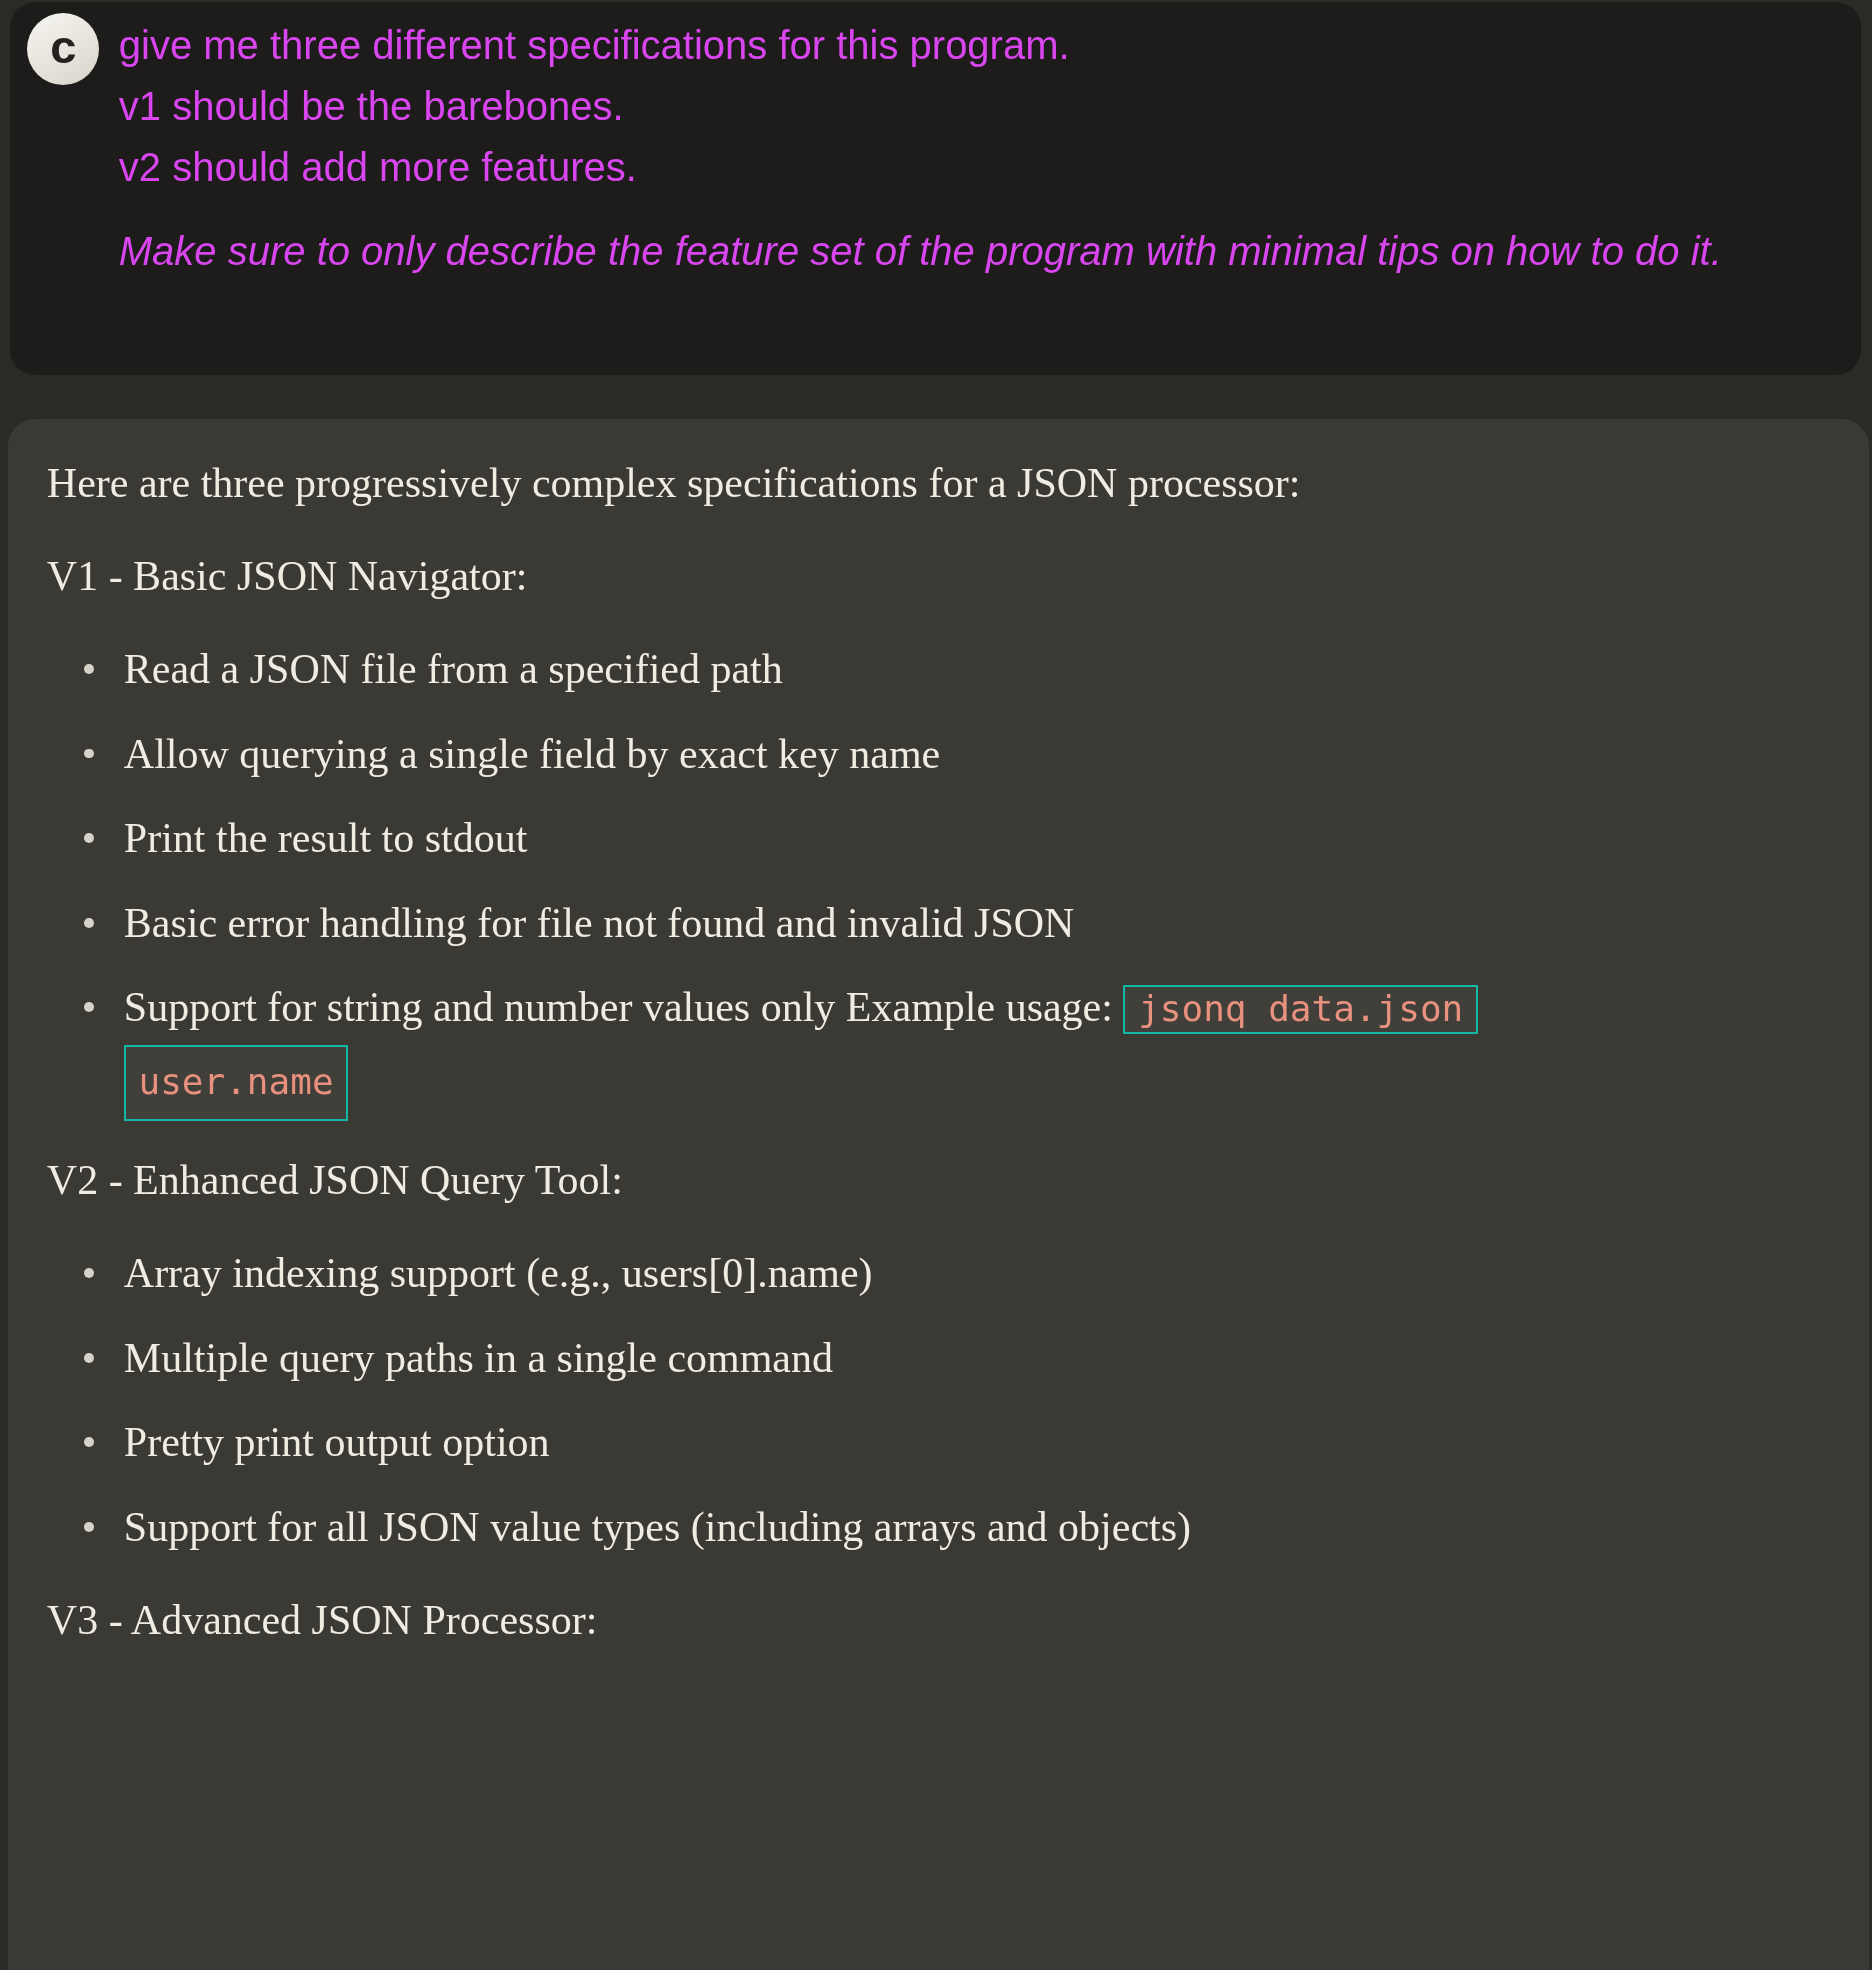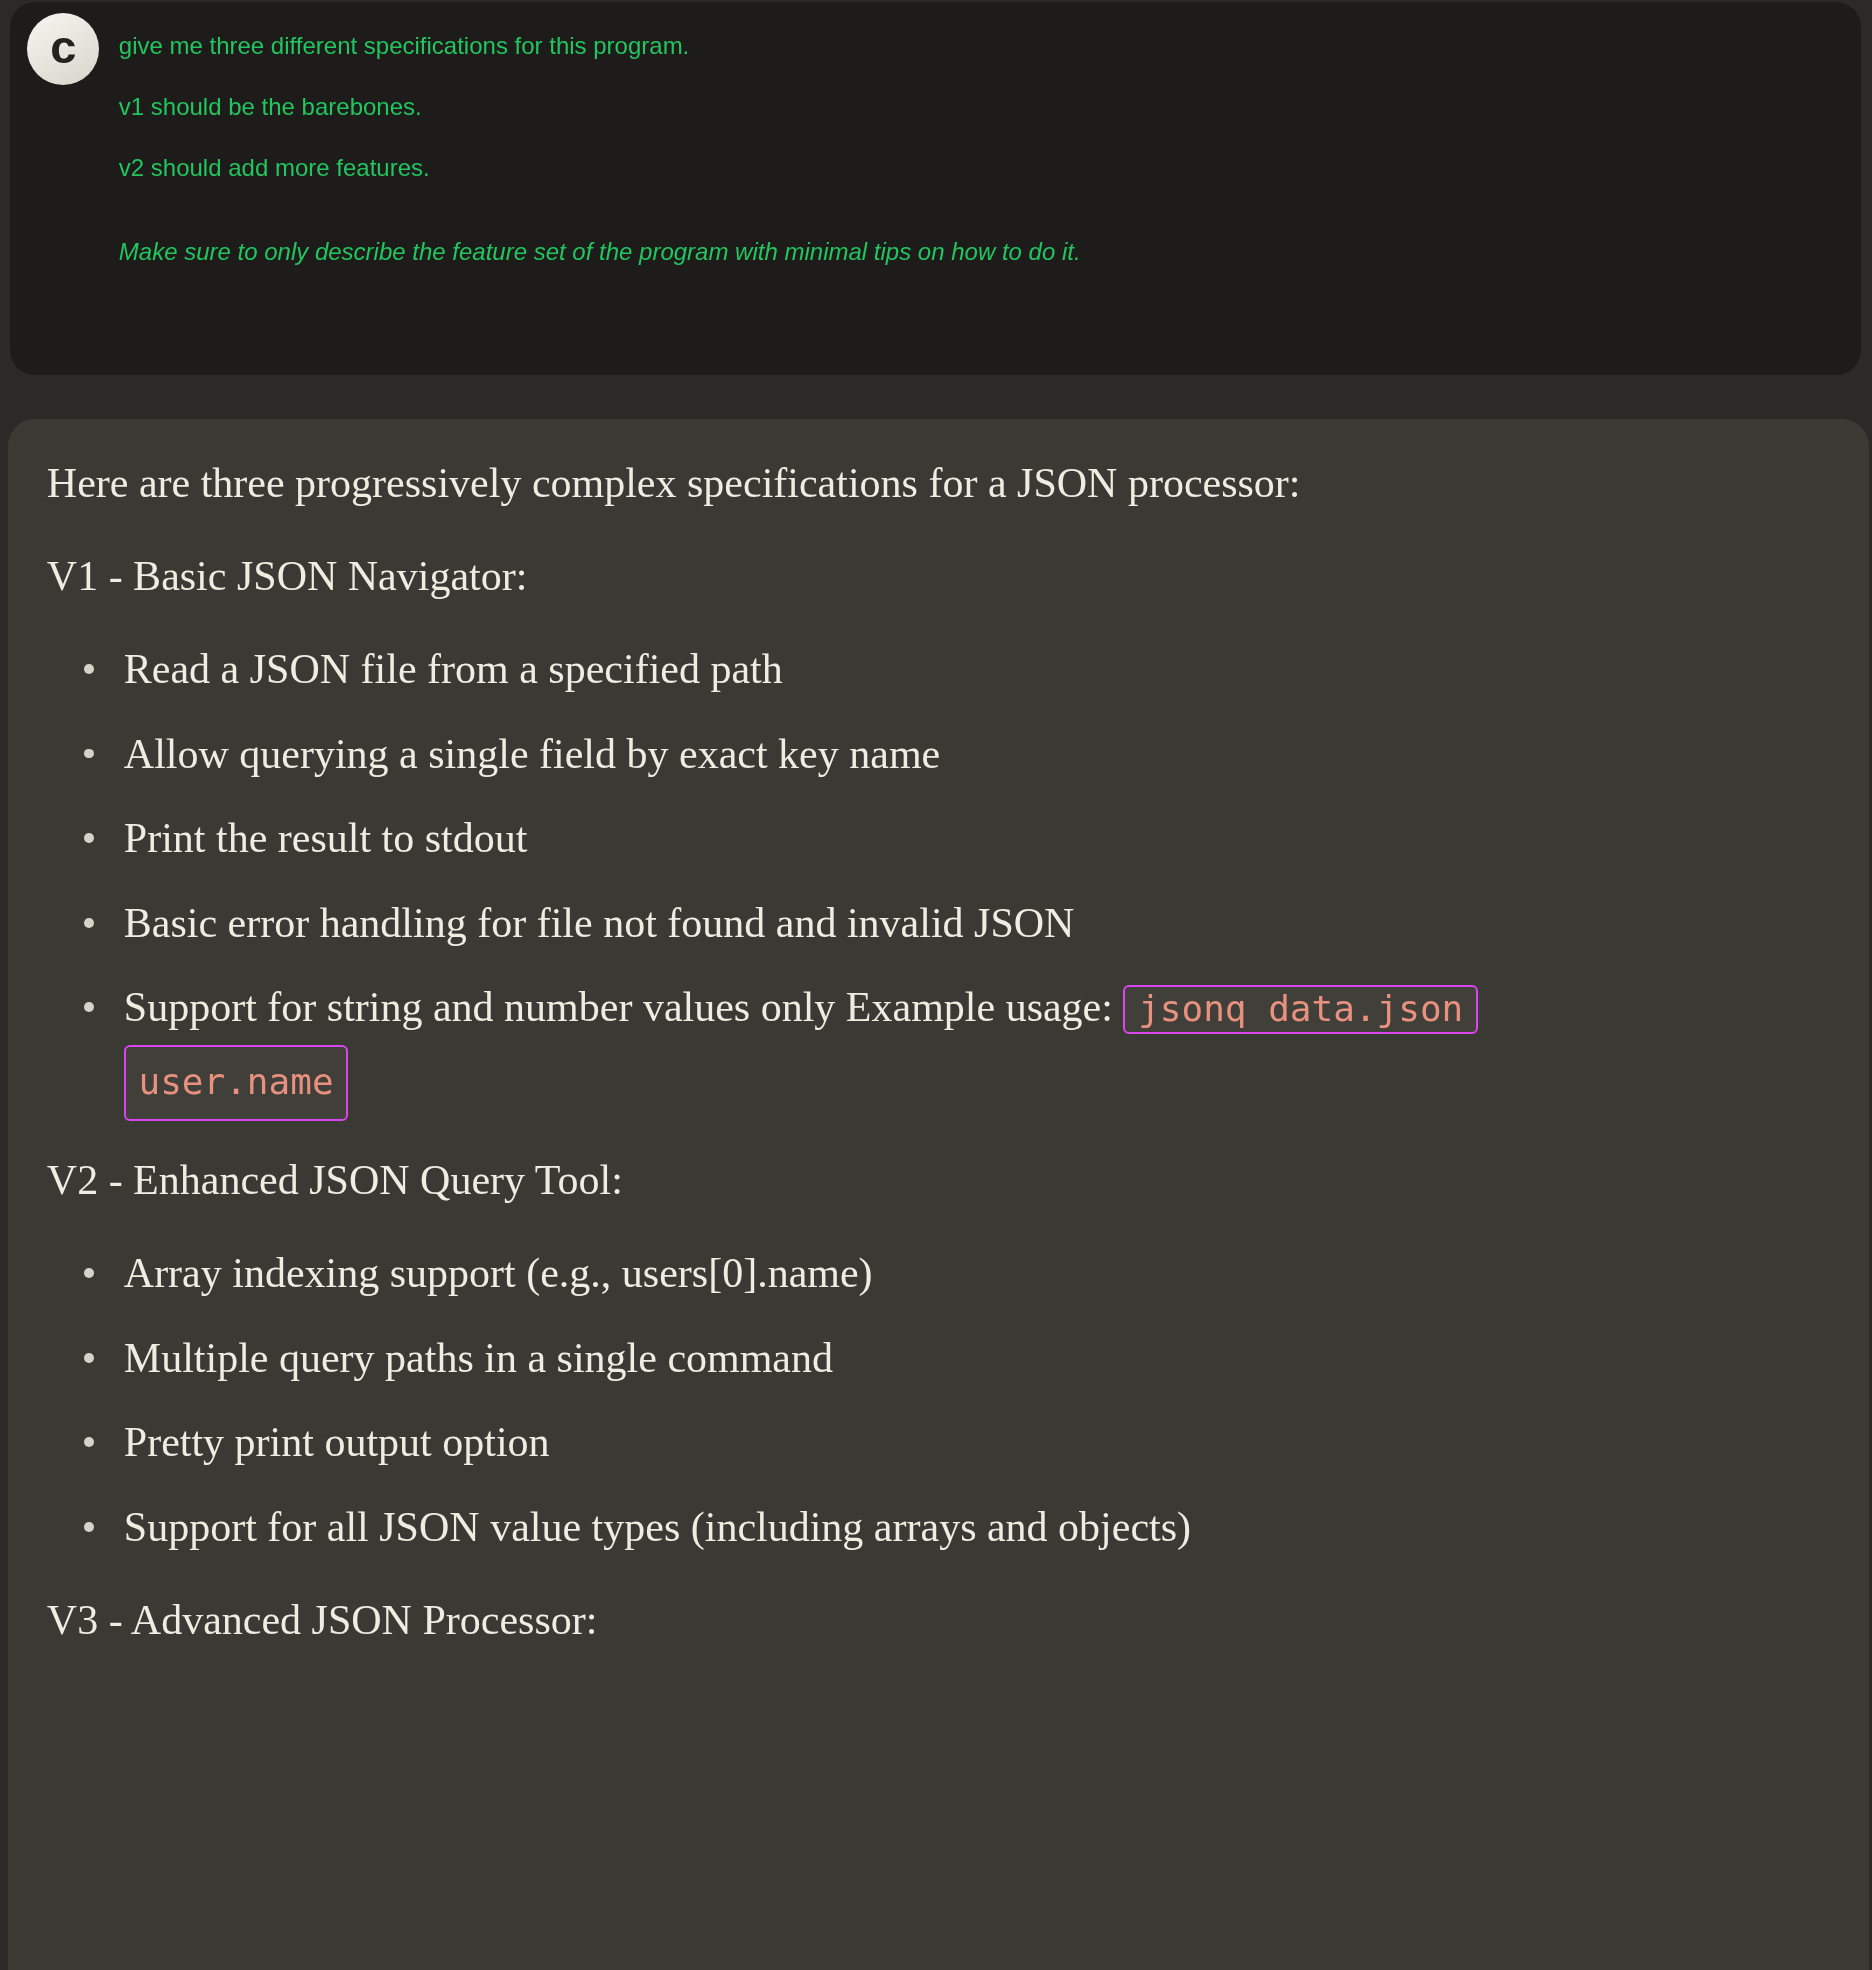--- a/index.html
+++ b/index.html
@@ -40,22 +40,22 @@
     font-weight: 700;
     font-family: "Liberation Sans", sans-serif;
     padding-bottom: 3.9px;
     box-sizing: border-box;
   }
   .user-text {
     position: absolute;
     left: 109px;
     top: 12.7px;
     right: 59px;
-    color: #22c55e;
-    font-size: 24px;
+    color: #d946ef;
+    font-size: 40px;
     line-height: 61px;
     font-family: "Liberation Sans", sans-serif;
   }
   .user-par2 {
     margin-top: 23.4px;
     font-style: italic;
   }
 
   
   .assistant-bubble {
@@ -96,22 +96,22 @@
     width: 9.8px;
     height: 9.8px;
     border-radius: 50%;
     background: #d5d2c8;
   }
   code.inline-code {
     font-family: "DejaVu Sans Mono", "Liberation Mono", monospace;
     font-size: 36px;
     color: #e8917f;
     background: #413f3a;
-    border: 2px solid #d946ef;
-    border-radius: 6px;
+    border: 2px solid #14b8a6;
+    border-radius: 1px;
     padding: 1px 12.7px 2.9px 12.7px;
     white-space: nowrap;
   }
   .code-line2 {
     display: inline-block;
     margin-top: 2px;
   }
 </style>
 </head>
 <body>

